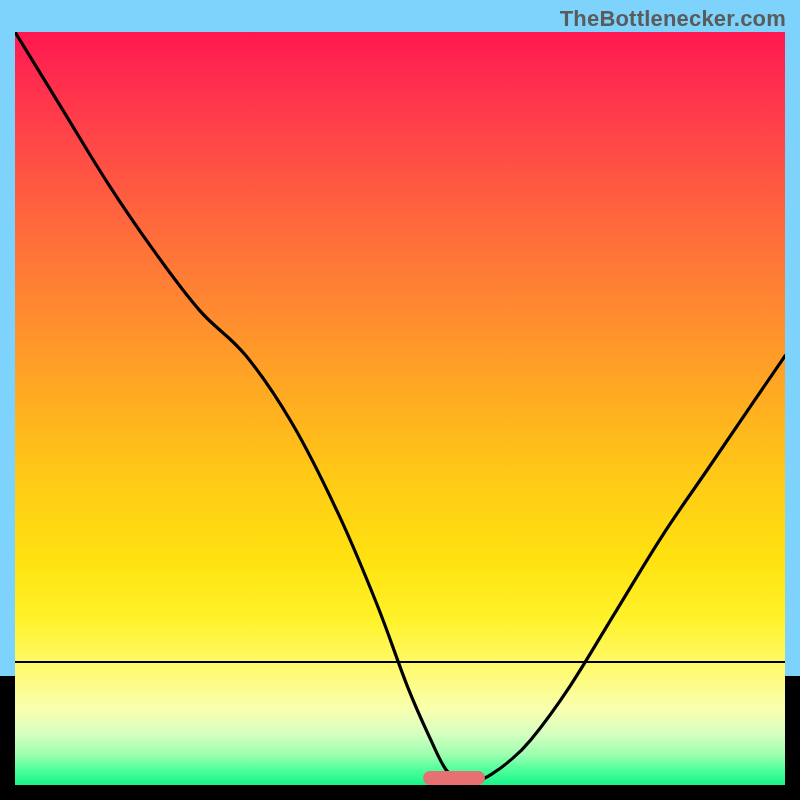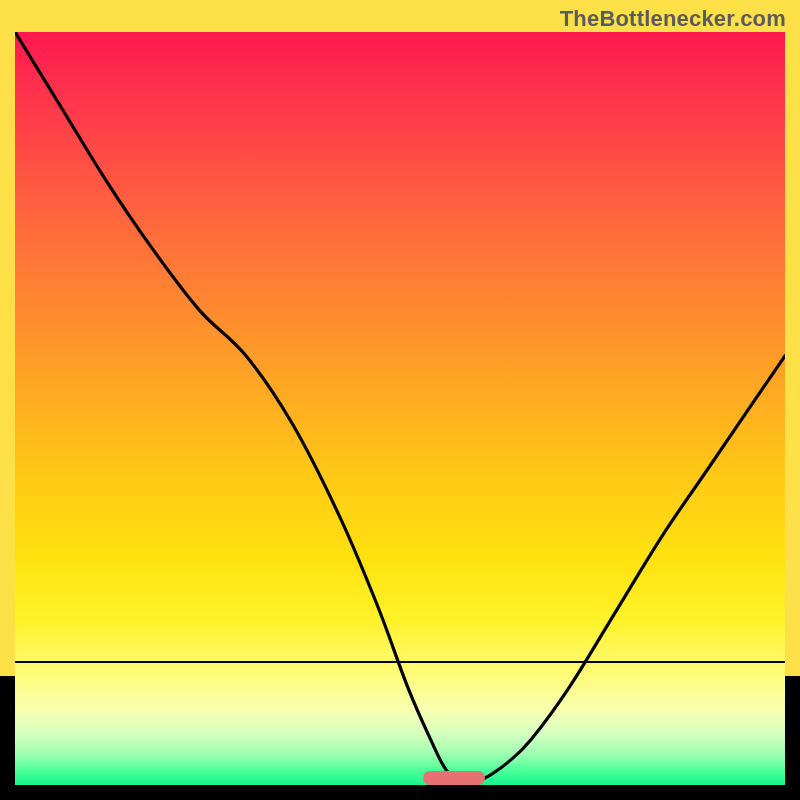--- a/index.html
+++ b/index.html
@@ -8,21 +8,21 @@
     width: 800px;
     height: 800px;
     background: #000;
     overflow: hidden;
     font-family: Arial, Helvetica, sans-serif;
   }
   .frame {
     position: relative;
     width: 800px;
     height: 676px;
-    background: #fde047;
+    background: #7dd3fc;
   }
   .watermark {
     position: absolute;
     top: 6px;
     right: 14px;
     color: #5b5b5b;
     font-size: 22px;
     font-weight: 600;
     letter-spacing: 0.2px;
     z-index: 10;

